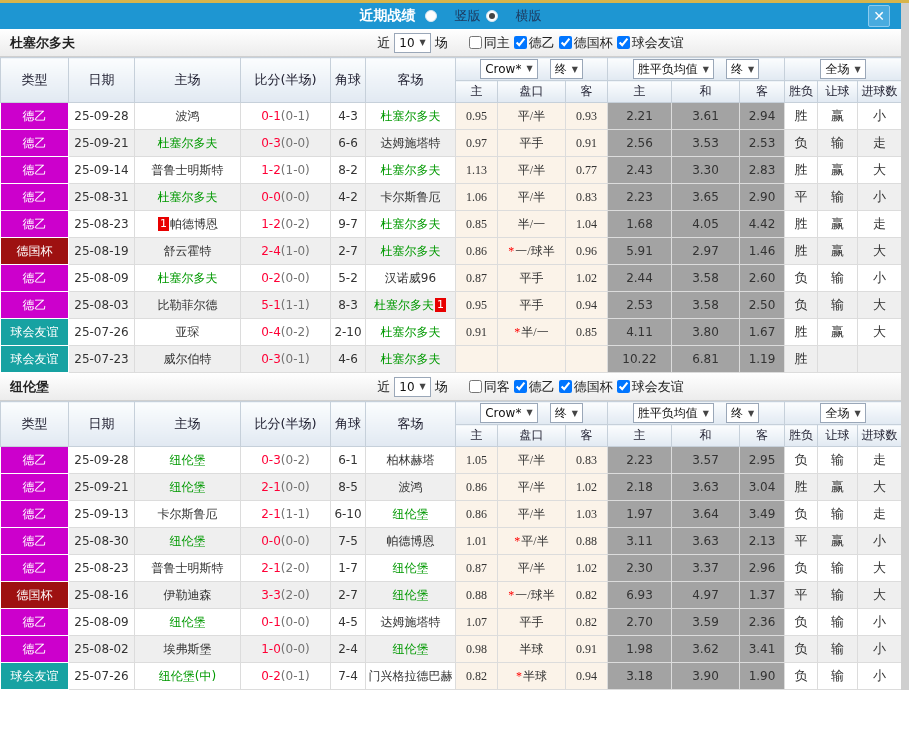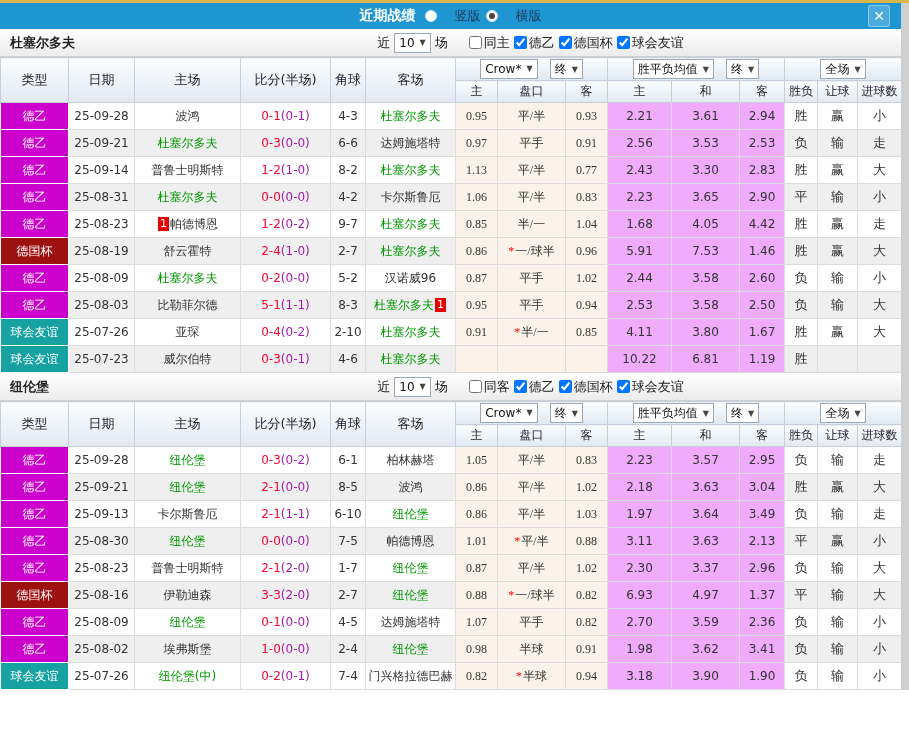--- a/index.html
+++ b/index.html
@@ -27,26 +27,26 @@
   .filters .cbw{margin-left:4px;}
   
   .grid{border-collapse:collapse;table-layout:fixed;width:901px;}
   .grid th{background:linear-gradient(#fbfdfe,#e1e9f2);border:1px solid #c6d0da;color:#223;font-weight:normal;font-size:13px;padding:0;}
   .grid tr.h1 th{height:22px;}
   .grid tr.h2 th{height:21px;font-size:12px;}
   .grid td{border:1px solid #dcdcdc;text-align:center;font-size:12px;color:#333;height:26px;padding:0;overflow:hidden;white-space:nowrap;}
   .grid tbody tr:nth-child(even) td:not(.o):not(.avg):not(.type){background:#efefef;}
   td.type{color:#fff;border:1px solid #fff;font-size:12px;}
   td.o{background:#fbf3e9;font-family:Liberation Serif, serif;}
-  td.avg{background:#f0abfc;}
+  td.avg{background:#a3a3a3;}
   td.res{font-size:13px;}
   .tg{color:#009900;}
   .tn{color:#333;}
   .ft{color:#ff0036;}
-  .ht{color:#a21caf;}
+  .ht{color:#737373;}
   .rank{display:inline-block;background:#e80000;color:#fff;font-size:11px;line-height:14px;padding:0 2px;margin:0 1px;vertical-align:middle;}
   .star{color:#ff0000;margin-right:1px;}
   .r{color:#e00000;}
   .g{color:#008000;}
   .b{color:#0011cc;}
   
   .summary{height:29px;line-height:29px;text-align:center;font-size:13px;background:#fff;border-bottom:1px solid #d5d5d5;}
   .seg-k{color:#222;}
   .seg-r{color:#e00000;}
   .seg-b{color:#0000ee;}
@@ -251,21 +251,21 @@
             <td class="type" style="background: rgb(158, 17, 17);">德国杯</td>
             <td class="">25-08-19</td>
             <td class=""><span class="tn">舒云霍特</span></td>
             <td class=""><span class="ft">2-4</span><span class="ht">(1-0)</span></td>
             <td class="">2-7</td>
             <td class=""><span class="tg">杜塞尔多夫</span></td>
             <td class="o">0.86</td>
             <td class="o"><span class="star">*</span>一/球半</td>
             <td class="o">0.96</td>
             <td class="avg">5.91</td>
-            <td class="avg">7.53</td>
+            <td class="avg">2.97</td>
             <td class="avg">1.46</td>
             <td class="res r">胜</td>
             <td class="res r">赢</td>
             <td class="res r">大</td>
           </tr>
           <tr>
             <td class="type" style="background: rgb(204, 0, 204);">德乙</td>
             <td class="">25-08-09</td>
             <td class=""><span class="tg">杜塞尔多夫</span></td>
             <td class=""><span class="ft">0-2</span><span class="ht">(0-0)</span></td>

